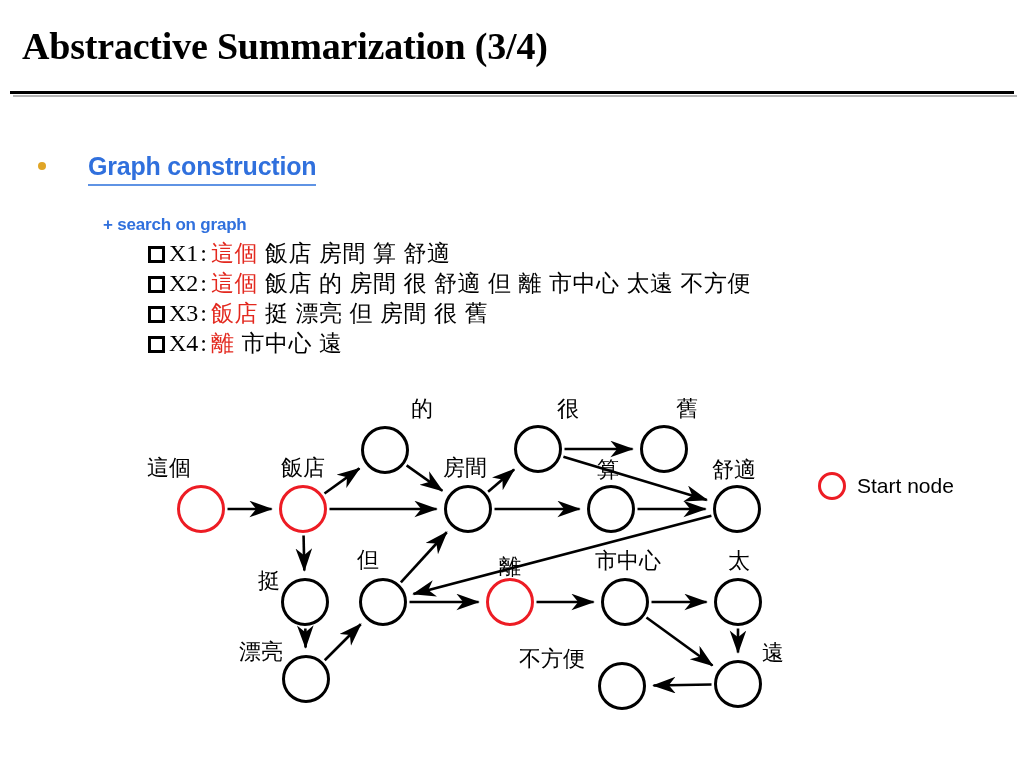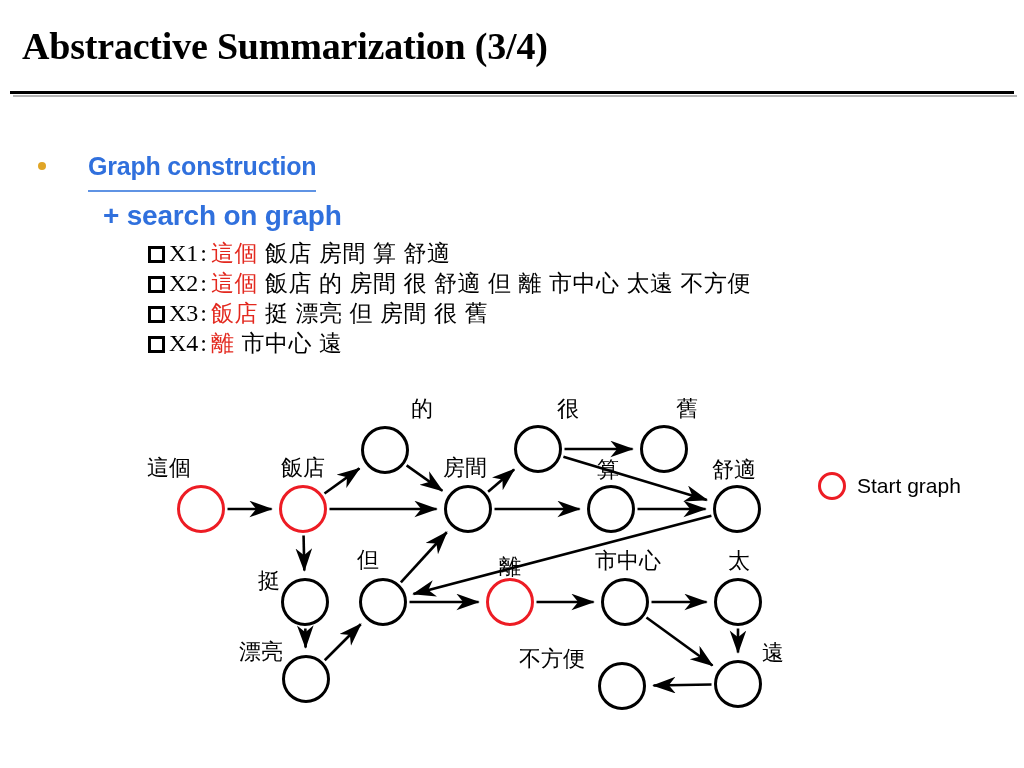--- a/index.html
+++ b/index.html
@@ -71,28 +71,28 @@
     font-weight: bold;
     color: #000000;
     letter-spacing: -0.2px;
   }
   #graph-construction {
     margin-left: 26px;
     font-size: 25px;
     font-weight: bold;
     color: #3070dd;
     border-bottom: 2px solid #5f93e4;
-    padding-bottom: 9px;
+    padding-bottom: 3px;
     letter-spacing: -0.2px;
   }
   #search-on-graph {
     position: absolute;
     left: 103px;
-    top: 200px;
-    font-size: 28px;
+    top: 215px;
+    font-size: 17px;
     font-weight: bold;
     color: #3070dd;
     letter-spacing: -0.2px;
     white-space: nowrap;
   }
 
   
   #x-lines {
     position: absolute;
     left: 148px;
@@ -312,14 +312,14 @@
       <div class="node-label" style="left: 728px; top: 546px;">太</div>
       <div class="node black" style="left: 714px; top: 660px; width: 48px; height: 48px;"></div>
       <div class="node-label" style="left: 762px; top: 638px;">遠</div>
       <div class="node black" style="left: 598px; top: 662px; width: 48px; height: 48px;"></div>
       <div class="node-label" style="left: 519px; top: 644px;">不方便</div>
     </div>
 </div>
 
 <div id="legend">
   <span id="legend-circle"></span>
-  <span id="legend-text">Start graph</span>
+  <span id="legend-text">Start node</span>
 </div>
 
 </body></html>

